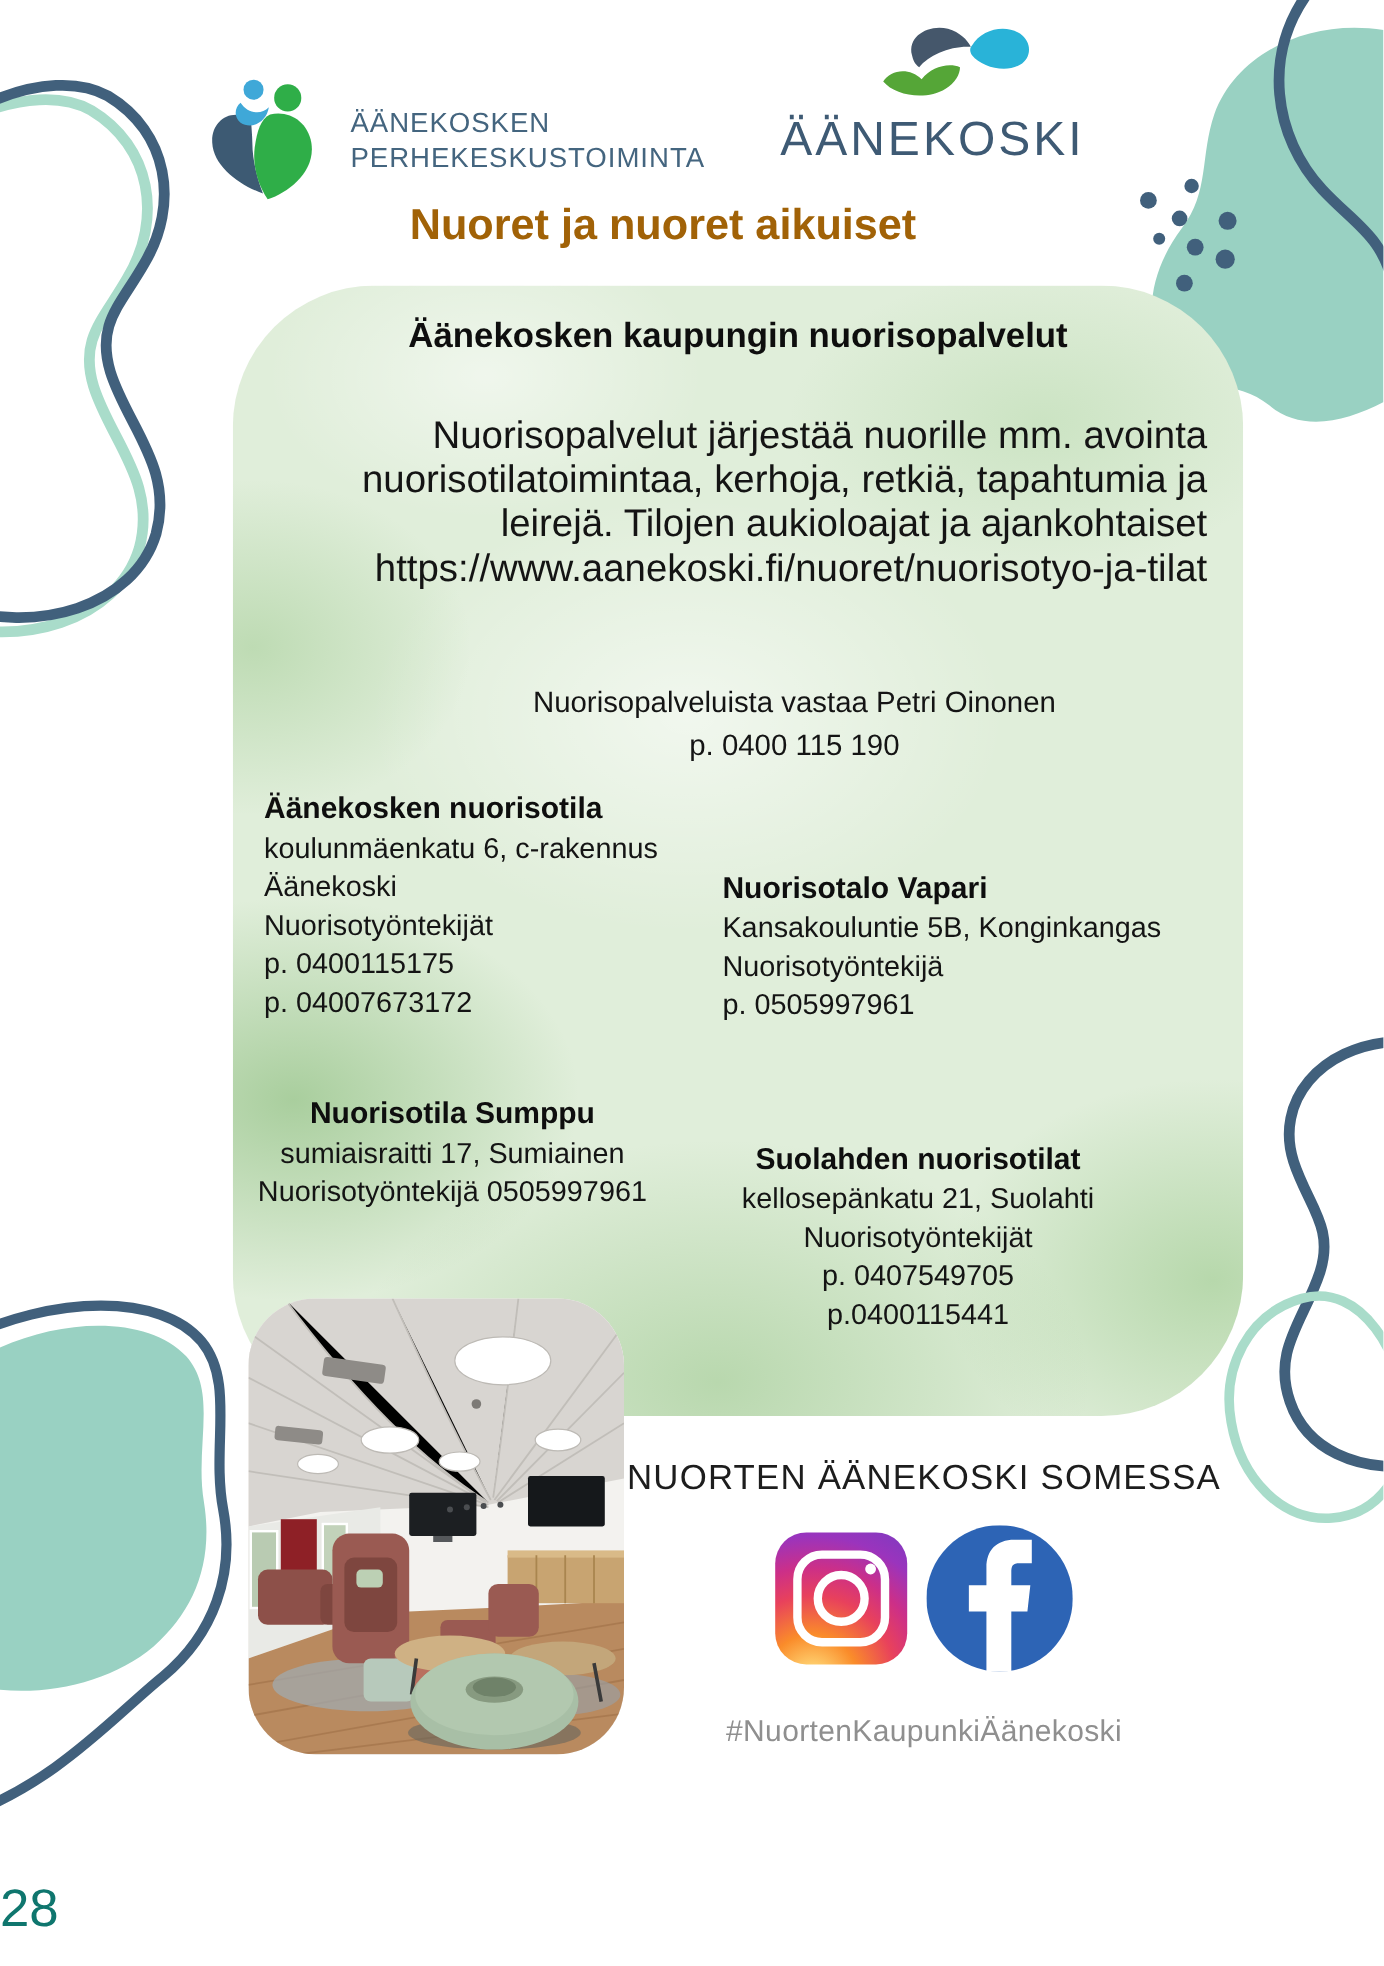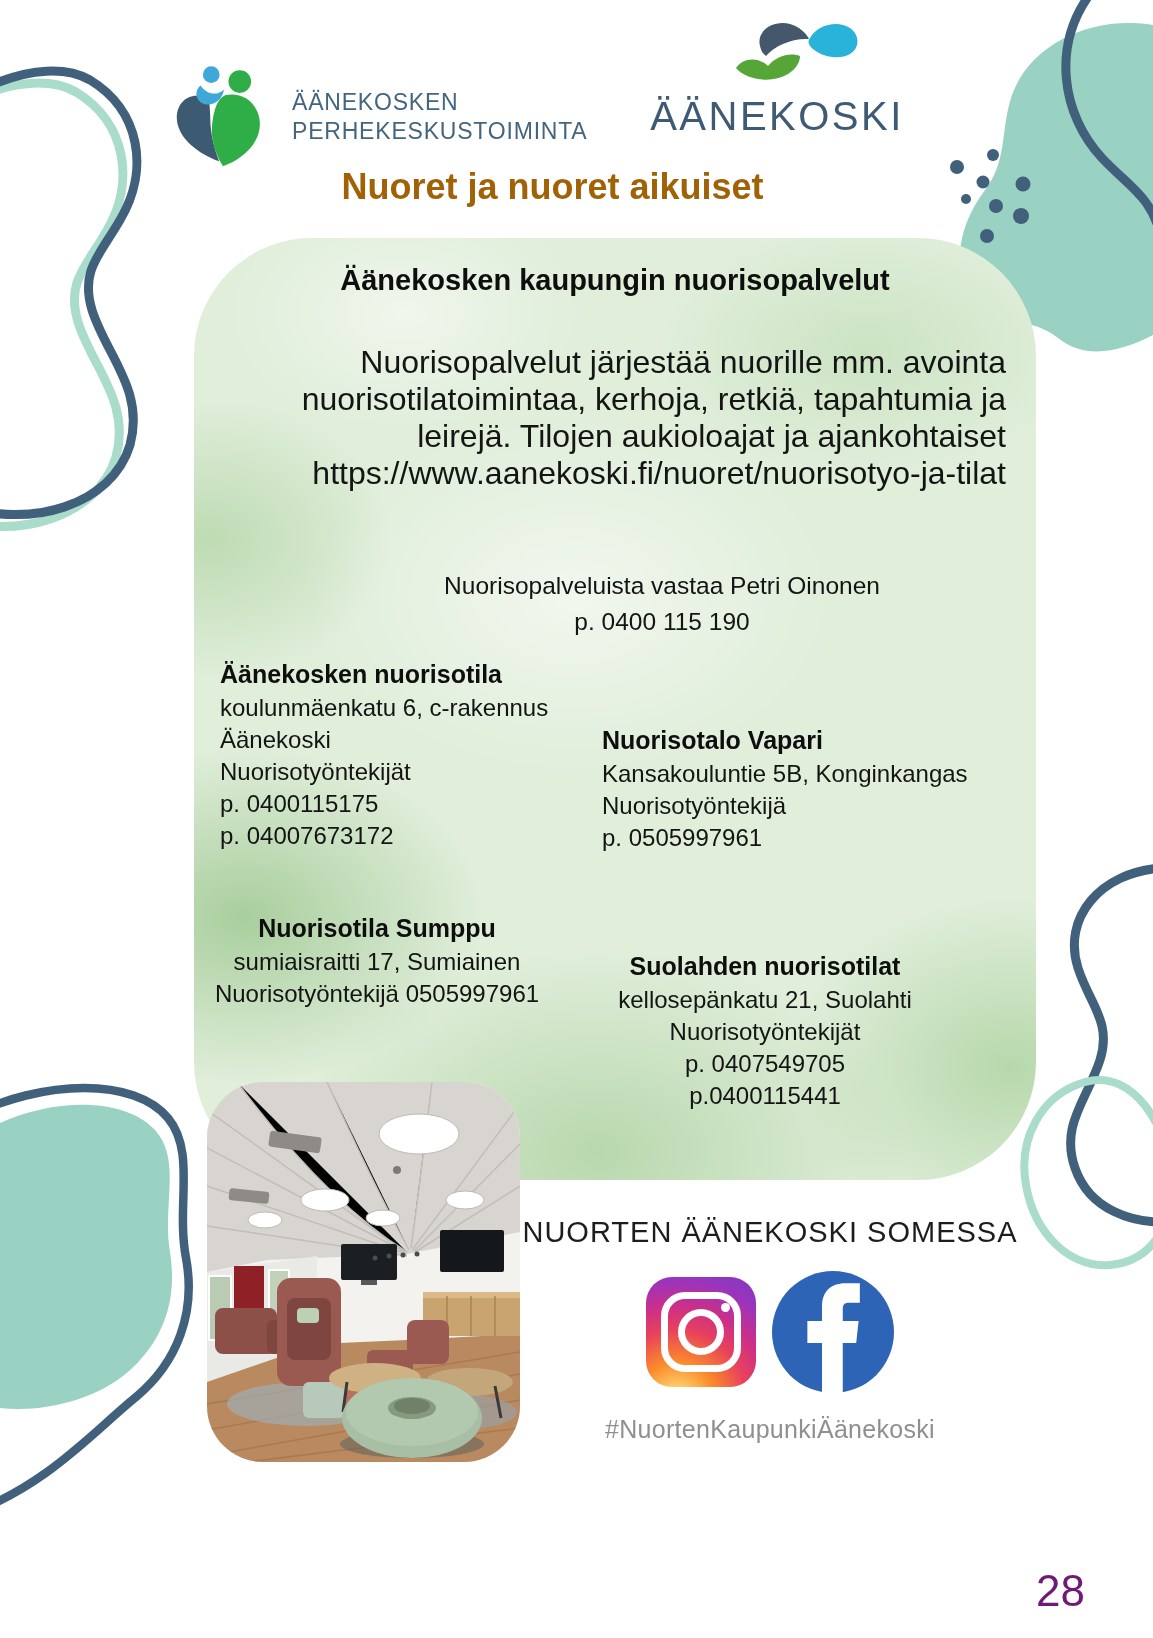--- a/index.html
+++ b/index.html
@@ -50,24 +50,24 @@
   
   .social{position:absolute;left:520px;top:1216px;width:500px;z-index:2;}
   .social-heading{text-align:center;font-size:29px;font-weight:500;letter-spacing:1px;color:#1d1d1d;}
   .social-icons{display:flex;justify-content:center;align-items:center;gap:16px;margin-top:22px;}
   .ig{position:relative;width:110px;height:110px;border-radius:26px;
     background:radial-gradient(circle at 28% 112%, #ffd776 6%, #fa8c2a 26%, #e8415c 48%, #cc2f88 64%, #9a34bd 82%, #7d3bc0 100%);}
   .ig .frame{position:absolute;left:15px;top:15px;right:15px;bottom:15px;border:7px solid #fff;border-radius:24px;}
   .ig .lens{position:absolute;left:50%;top:50%;width:32px;height:32px;margin:-23px 0 0 -23px;border:7px solid #fff;border-radius:50%;}
   .ig .dot{position:absolute;right:26px;top:26px;width:9px;height:9px;border-radius:50%;background:#fff;}
   .fb{width:122px;height:122px;}
-  .hashtag{text-align:center;margin-top:22px;font-size:25px;letter-spacing:0.3px;color:#8f8f8f;}
-  
-  .page-number{position:absolute;left:0;top:1566px;width:1085px;z-index:2;text-align:right;
-    font-size:44px;font-weight:500;color:#701a75;}
+  .hashtag{text-align:center;margin-top:36px;font-size:25px;letter-spacing:0.3px;color:#8f8f8f;}
+  
+  .page-number{position:absolute;left:0;top:1566px;width:1085px;z-index:2;text-align:left;
+    font-size:44px;font-weight:500;color:#0f766e;}
 </style>
 </head>
 <body>
 
 <div class="page">
 
   <svg class="deco" width="1153" height="1638" viewBox="0 0 1153 1638" fill="none">
 
     <path d="M 76 92 C 126 122 136 182 106 232 C 86 267 66 282 78 322 C 92 367 131 402 116 457 C 98 517 16 542 -54 517 C -104 499 -124 442 -109 392 C -144 312 -134 212 -94 152 C -64 107 26 64 76 92 Z" stroke="#a9dcca" stroke-width="9"></path>
     <path d="M 90 80 C 140 110 150 170 120 220 C 100 255 80 270 92 310 C 106 355 145 390 130 445 C 112 505 30 530 -40 505 C -90 487 -110 430 -95 380 C -130 300 -120 200 -80 140 C -50 95 40 52 90 80 Z" stroke="#41607c" stroke-width="9"></path>

